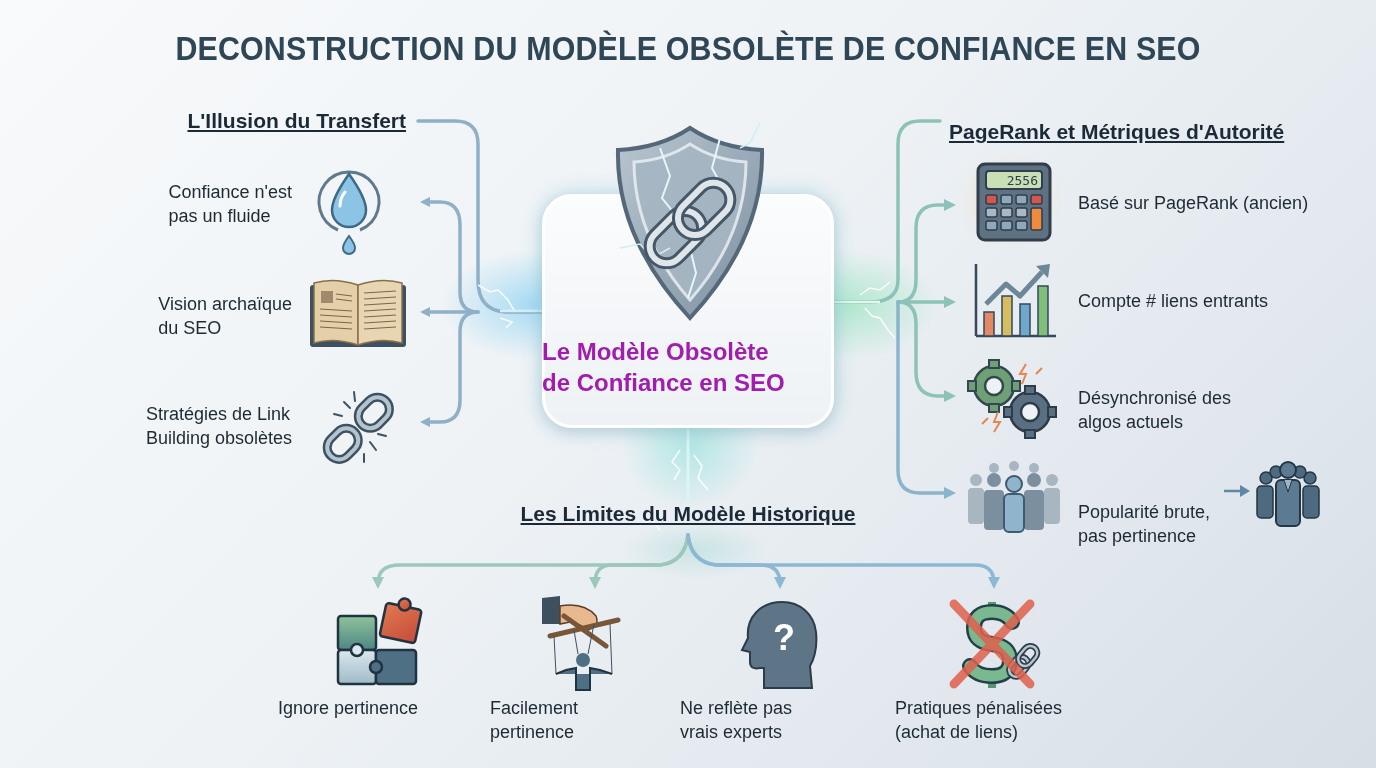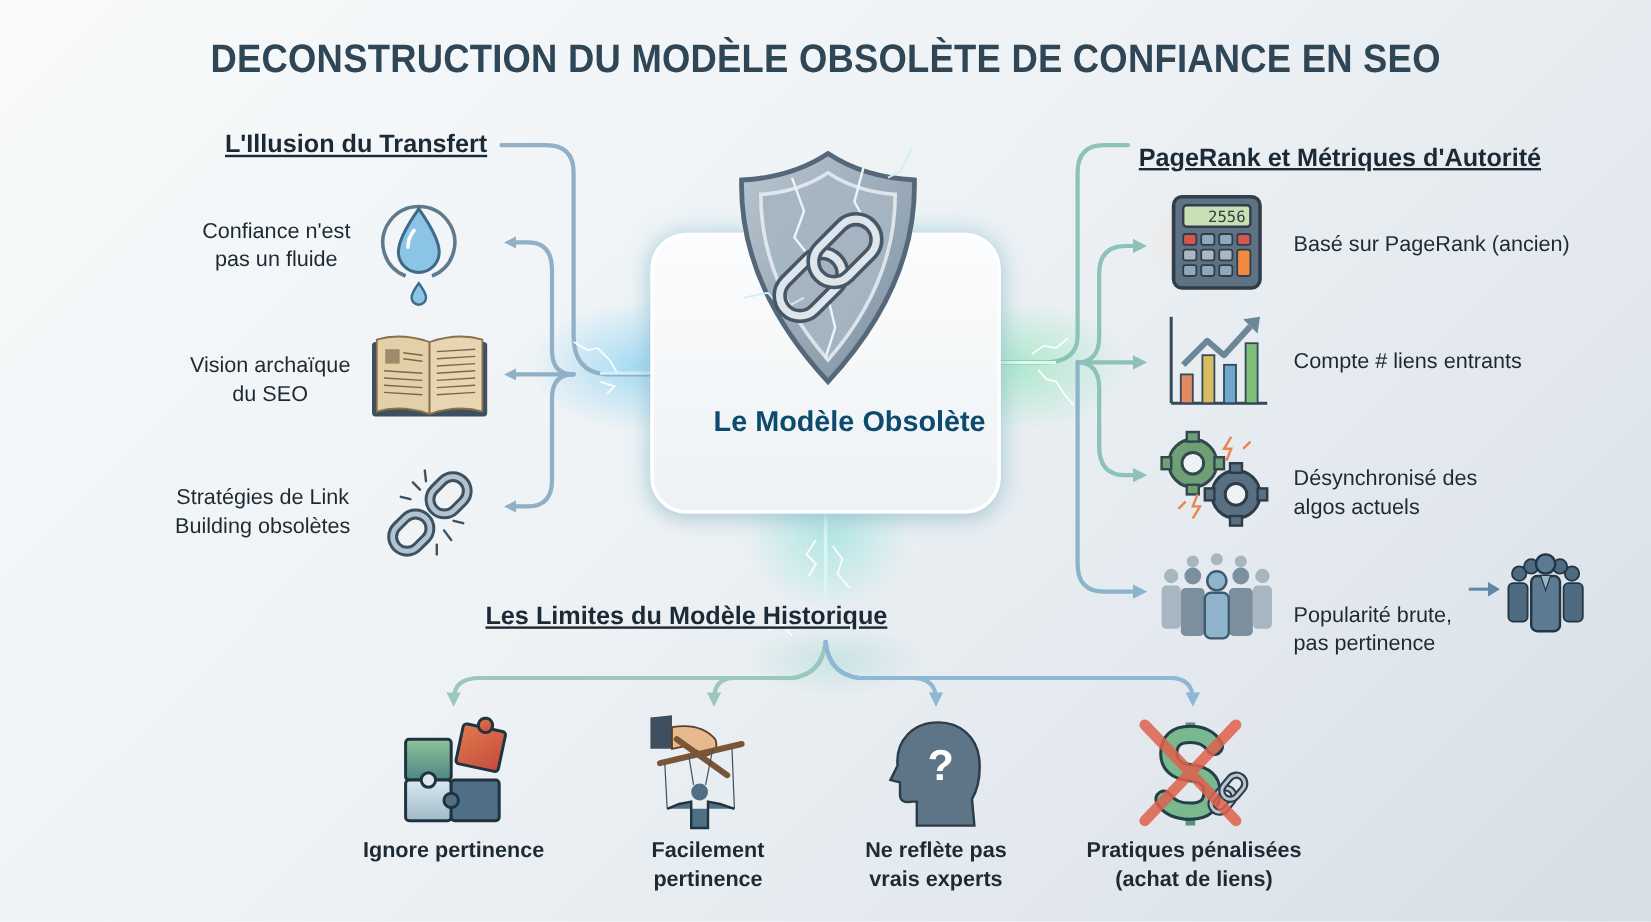--- a/index.html
+++ b/index.html
@@ -11,32 +11,32 @@
     color: #1c2b36;
   }
   .abs { position: absolute; }
   .title {
     left: 0; width: 1376px; top: 30px; text-align: center;
     font-size: 33px; font-weight: 700; color: #2f4656; letter-spacing: 0.2px;
     transform: scaleX(0.92); transform-origin: center;
   }
   .section-title { font-size: 21px; font-weight: 700; color: #1b2a36; white-space: nowrap; text-decoration: underline; }
   .lbl { font-size: 18px; color: #1d2a33; line-height: 24px; }
-  .lbl.right { text-align: center; }
-  .lbl.center { text-align: center; font-weight: bold; }
+  .lbl.right { text-align: left; }
+  .lbl.center { text-align: left; }
   .center-card {
     left: 542px; top: 194px; width: 292px; height: 234px;
     border-radius: 30px;
     background: linear-gradient(180deg, #fbfcfd 0%, #eef2f5 100%);
     border: 3px solid #ffffff;
     box-shadow: 0 0 22px rgba(120,200,220,0.45), 0 4px 14px rgba(60,80,100,0.18);
   }
   .center-text {
-    left: 542px; top: 336px; width: 332px; text-align: center;
-    font-size: 24px; font-weight: 700; color: #0c4a6e; line-height: 31px;
+    left: 542px; top: 336px; width: 332px; text-align: left;
+    font-size: 24px; font-weight: 700; color: #a21caf; line-height: 31px;
   }
   svg { overflow: visible; }
   .glow-left { left: 440px; top: 250px; width: 130px; height: 110px;
     background: radial-gradient(ellipse at 70% 50%, rgba(110,200,240,0.55), rgba(110,200,240,0) 70%); }
   .glow-right { left: 810px; top: 250px; width: 130px; height: 110px;
     background: radial-gradient(ellipse at 30% 50%, rgba(120,225,170,0.5), rgba(120,225,170,0) 70%); }
   .glow-bottom { left: 620px; top: 420px; width: 140px; height: 90px;
     background: radial-gradient(ellipse at 50% 30%, rgba(110,220,210,0.45), rgba(110,220,210,0) 70%); }
   .glow-bottom2 { left: 620px; top: 520px; width: 150px; height: 60px;
     background: radial-gradient(ellipse at 50% 50%, rgba(140,210,200,0.35), rgba(140,210,200,0) 70%); }
@@ -123,20 +123,21 @@
   <path d="M160,5 L150,25 L140,30" fill="none" stroke="#cdeff5" stroke-width="1.5"></path>
   <g transform="rotate(-45 90 105)">
     <rect x="40" y="88" width="60" height="34" rx="17" fill="none" stroke="#465868" stroke-width="12"></rect>
     <rect x="40" y="88" width="60" height="34" rx="17" fill="none" stroke="#dfe6eb" stroke-width="6"></rect>
     <rect x="80" y="88" width="60" height="34" rx="17" fill="none" stroke="#465868" stroke-width="12"></rect>
     <rect x="80" y="88" width="60" height="34" rx="17" fill="none" stroke="#dfe6eb" stroke-width="6"></rect>
   </g>
 </svg>
 <div class="abs center-text">
   <div>Le Modèle Obsolète</div>
+  <div>de Confiance en SEO</div>
 </div>
 
 <div class="abs section-title" style="right:970px;top:109px">L'Illusion du Transfert</div>
 
 <div class="abs lbl right" style="right:1084px;top:180px">
   <div>Confiance n'est</div>
   <div>pas un fluide</div>
 </div>
 <svg class="abs" style="left:314px;top:166px;width:70px;height:90px" viewBox="0 0 70 90">
   <path d="M24,64 A30,30 0 1 1 46,64" fill="none" stroke="#5f7a8c" stroke-width="3"></path>
@@ -291,21 +292,21 @@
     <rect x="3" y="26" width="16" height="32" rx="4"></rect>
       <rect x="49" y="26" width="16" height="32" rx="4"></rect>
     <circle cx="22" cy="12" r="6"></circle>
       <circle cx="46" cy="12" r="6"></circle>
   </g>
   <circle cx="34" cy="10" r="8" fill="#5c7a92" stroke="#243644" stroke-width="2"></circle>
   <rect x="22" y="20" width="24" height="46" rx="5" fill="#5c7a92" stroke="#243644" stroke-width="2"></rect>
   <path d="M30,20 L34,32 L38,20" fill="#9eb5c6" stroke="#243644" stroke-width="1"></path>
 </svg>
 
-<div class="abs section-title" style="left:0;width:1144px;text-align:center;top:502px">Les Limites du Modèle Historique</div>
+<div class="abs section-title" style="left:0;width:1376px;text-align:center;top:502px">Les Limites du Modèle Historique</div>
 
 <svg class="abs" style="left:336px;top:596px;width:94px;height:92px" viewBox="0 0 94 92">
   <defs>
     <linearGradient id="pzG" x1="0" y1="0" x2="0" y2="1">
         <stop offset="0" stop-color="#8ec398"></stop>
         <stop offset="1" stop-color="#4e8684"></stop>
       </linearGradient>
     <linearGradient id="pzR" x1="0" y1="0" x2="1" y2="1">
         <stop offset="0" stop-color="#e07a4e"></stop>
         <stop offset="1" stop-color="#c64a3c"></stop>

